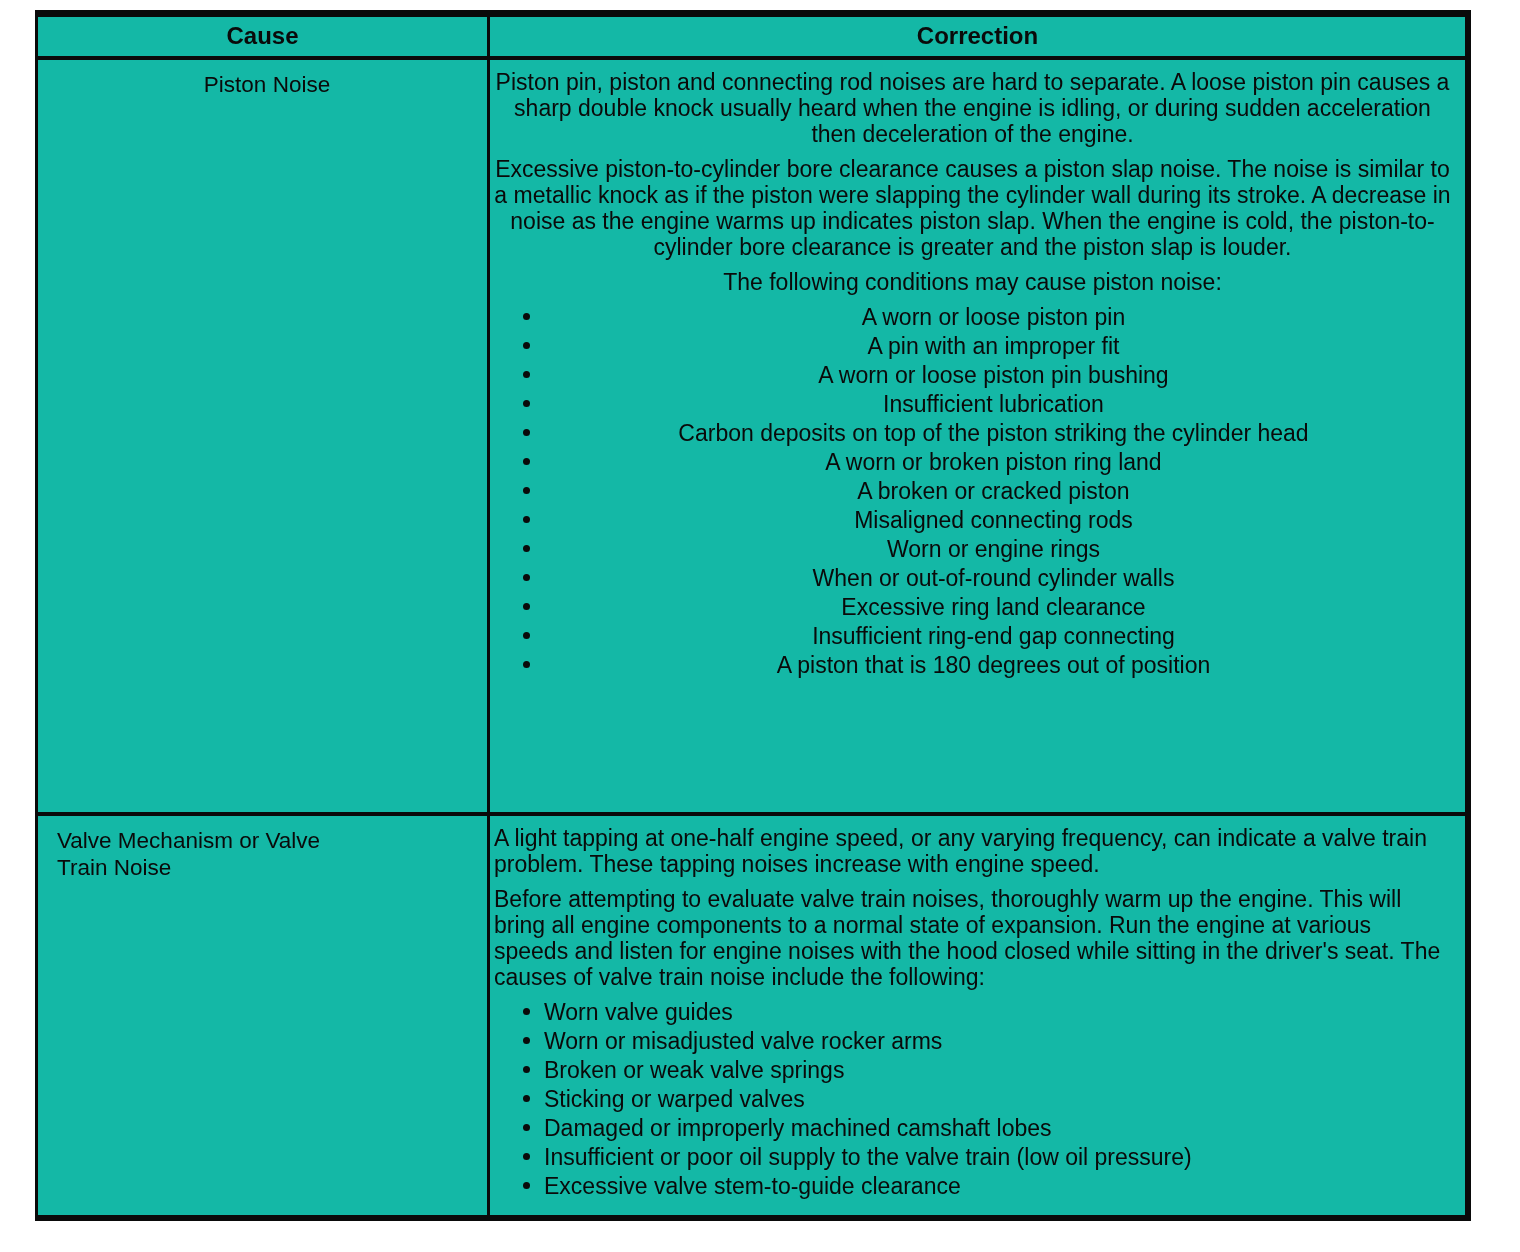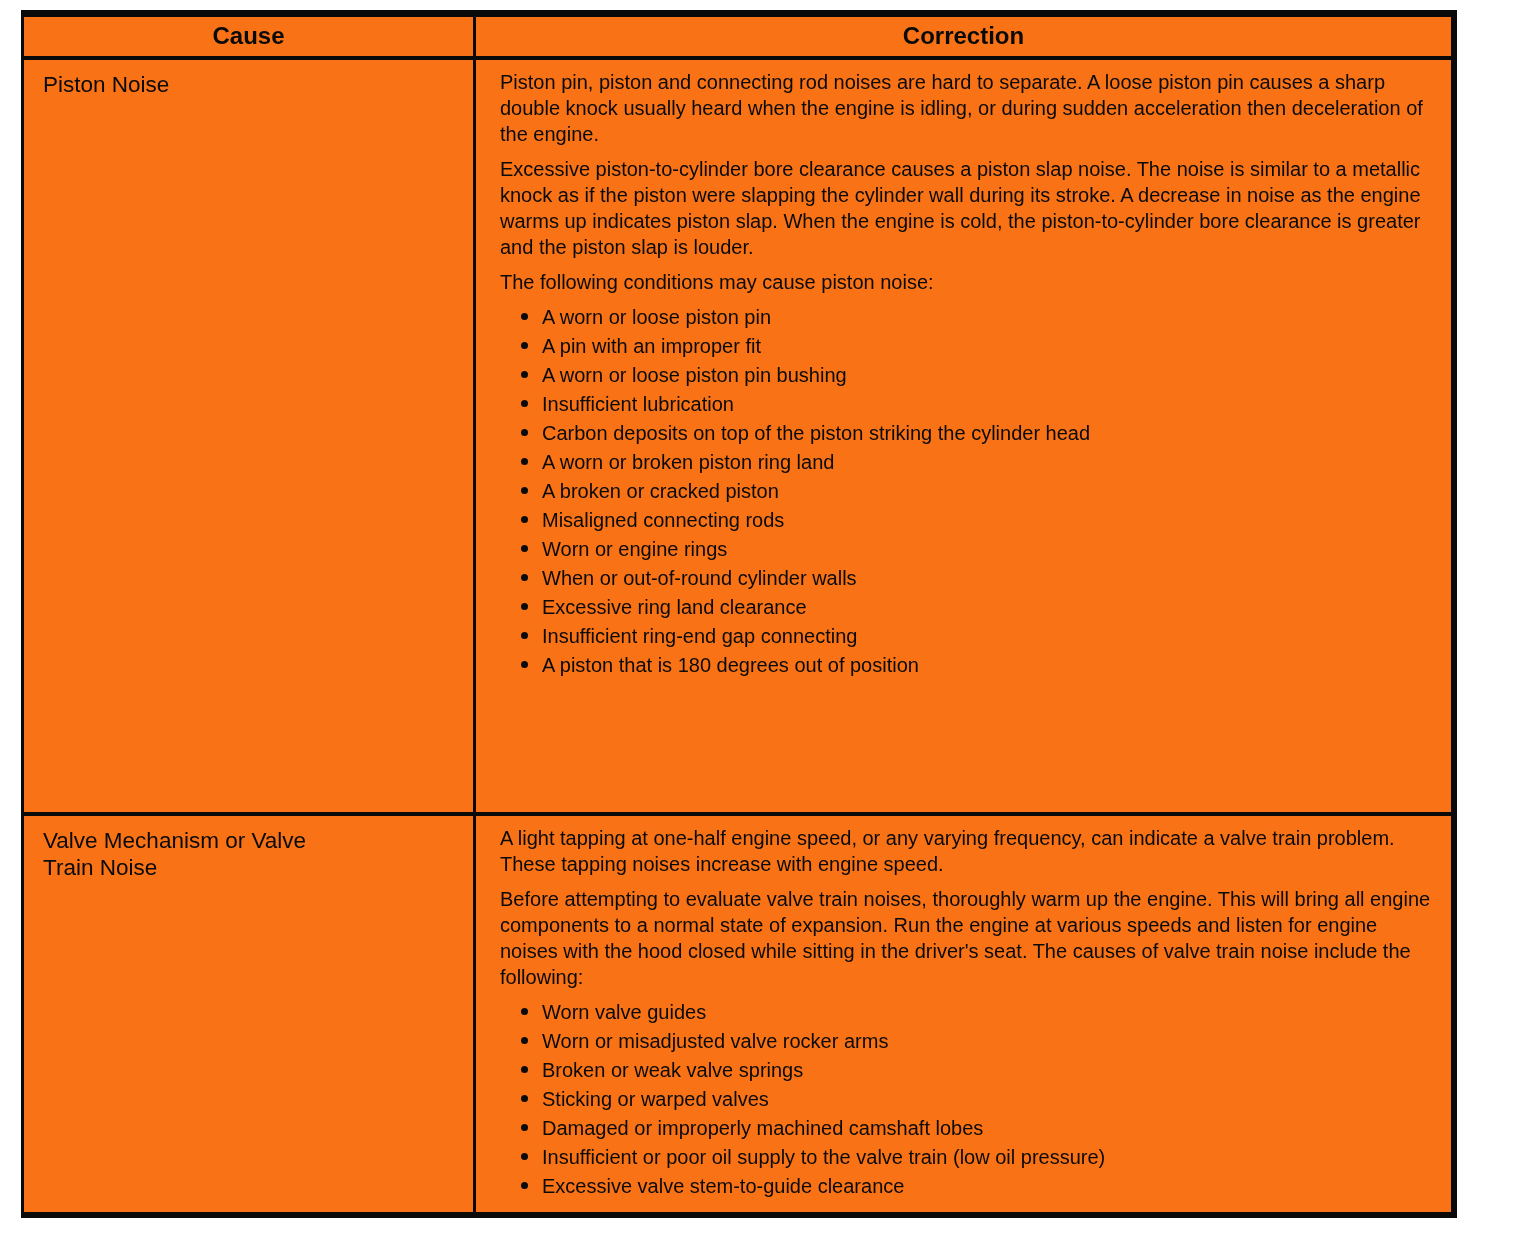--- a/index.html
+++ b/index.html
@@ -10,28 +10,28 @@
   body {
     position: relative;
     width: 1520px;
     height: 1252px;
     font-family: "Liberation Sans", sans-serif;
     color: #0a0a0a;
     -webkit-font-smoothing: antialiased;
   }
   .doc-table {
     position: absolute;
-    left: 21px;
+    left: 35px;
     top: 10px;
     width: 1427px;
     border: 3px solid #0a0a0a;
     border-top-width: 7px;
     border-right-width: 6px;
     border-bottom-width: 6px;
-    background: #f97316;
+    background: #14b8a6;
   }
   .row {
     display: grid;
     grid-template-columns: 452px 1fr;
   }
   .header-row {
     border-bottom: 4px solid #0a0a0a;
   }
   .body-row + .body-row {
     border-top: 4px solid #0a0a0a;
@@ -41,40 +41,40 @@
     min-width: 0;
   }
   .cause-cell {
     border-right: 3px solid #0a0a0a;
     padding: 11px 10px 10px 19px;
     font-size: 22.5px;
     line-height: 27px;
     white-space: pre-line;
   }
   .corr-cell {
-    padding: 9px 14px 8px 24px;
-    font-size: 20px;
+    padding: 9px 14px 8px 4px;
+    font-size: 23px;
     line-height: 26px;
   }
   .header-cell {
     font-weight: bold;
     font-size: 24px;
     text-align: center;
     padding: 5px 0 6px 0;
     line-height: 28px;
     white-space: normal;
   }
-  .row-piston  { min-height: 752px; }
+  .row-piston  { min-height: 752px; text-align: center; }
   .row-valve   { min-height: 396px; }
   .para {
     margin: 0 0 9px 0;
   }
   .bullets {
     list-style: none;
-    margin: 0;
+    margin: 8px;
     padding: 0;
   }
   .bullet-item {
     position: relative;
     padding-left: 42px;
     margin: 3px 0;
   }
   .dot {
     position: absolute;
     left: 21px;

